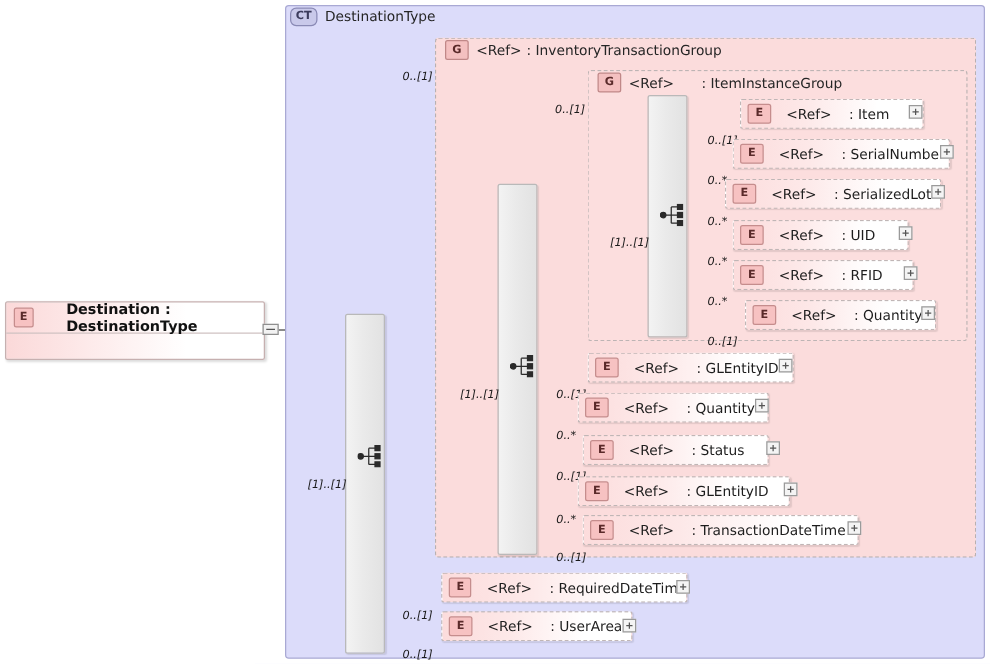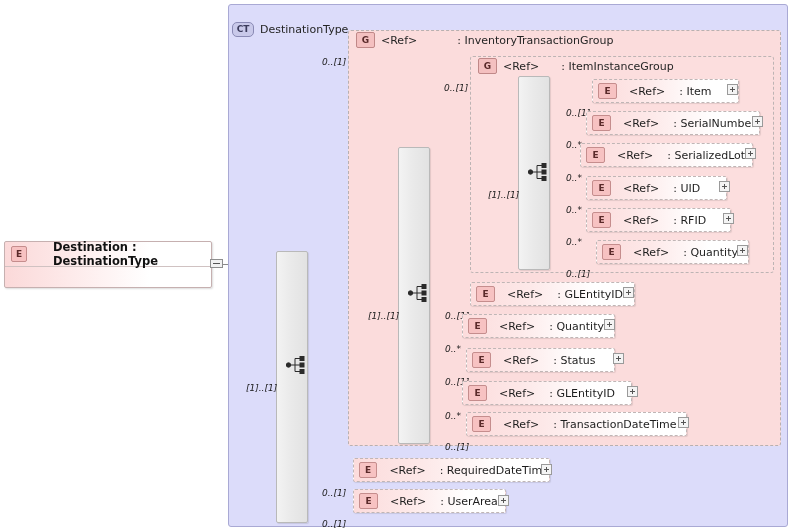--- a/index.html
+++ b/index.html
@@ -227,33 +227,33 @@
       <path d="M566,154 L580,154"></path>
       <path d="M566,187 L586,187"></path>
       <path d="M566,219 L586,219"></path>
       <path d="M566,251 L596,251"></path>
       <path d="M566,90 L566,251"></path>
     </g>
   </svg>
 
   <div class="abs ct-box" style="left:228px; top:4px; width:560px; height:523px;"></div>
 
-  <div class="hdr" style="left:232px; top:22px;">
+  <div class="hdr" style="left:232px; top:6px;">
     <span class="tag">CT</span>
     <span class="hdr-label">DestinationType</span>
   </div>
 
   <div class="abs grp-box" style="left:348px; top:30px; width:433px; height:416px;"></div>
 
   <div class="card" style="left:322px; top:29px;">0..[1]</div>
 
   <div class="hdr" style="left:356px; top:32px;">
     <span class="tag tag-g">G</span>
     <span class="hdr-label">&lt;Ref&gt;</span>
-    <span class="hdr-label" style="margin-left:40px;">: InventoryTransactionGroup</span>
+    <span class="hdr-label" style="margin-left:4px;">: InventoryTransactionGroup</span>
   </div>
 
   <div class="abs grp-box2" style="left:470px; top:56px; width:304px; height:217px;"></div>
 
   <div class="card" style="left:444px; top:55px;">0..[1]</div>
 
   <div class="hdr" style="left:478px; top:58px;">
     <span class="tag tag-g">G</span>
     <span class="hdr-label">&lt;Ref&gt;</span>
     <span class="hdr-label" style="margin-left:22px;">: ItemInstanceGroup</span>

